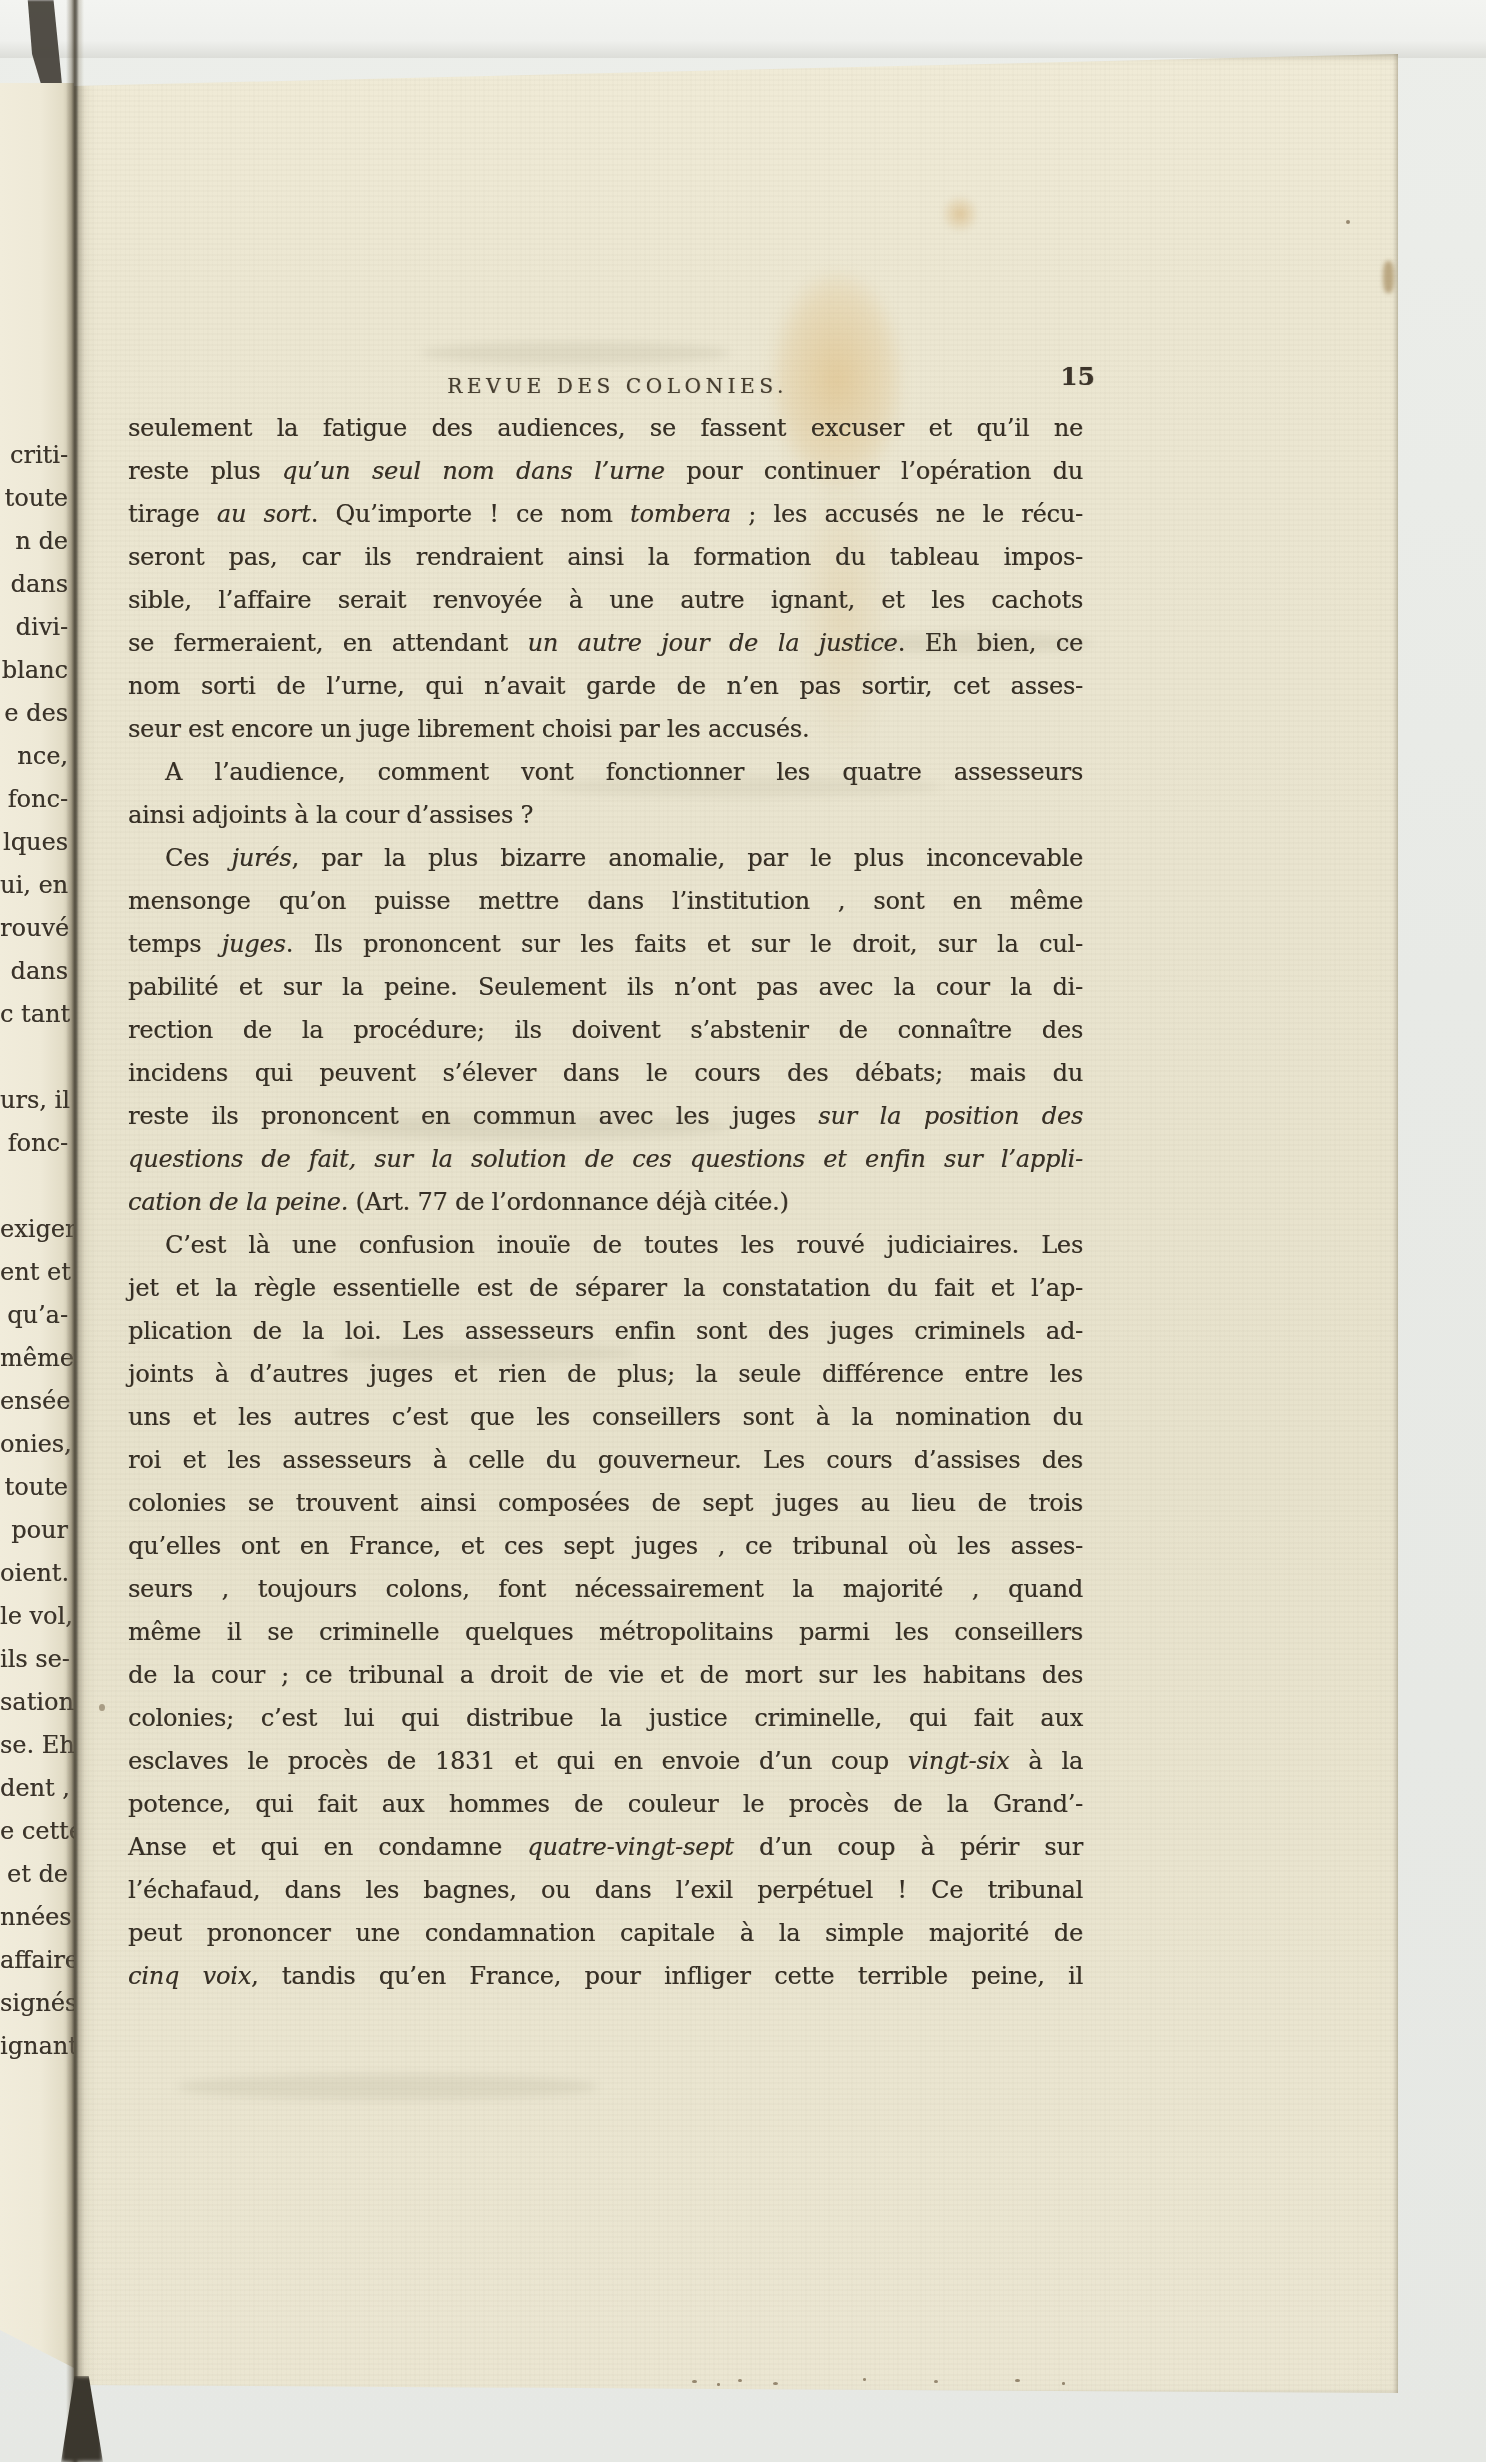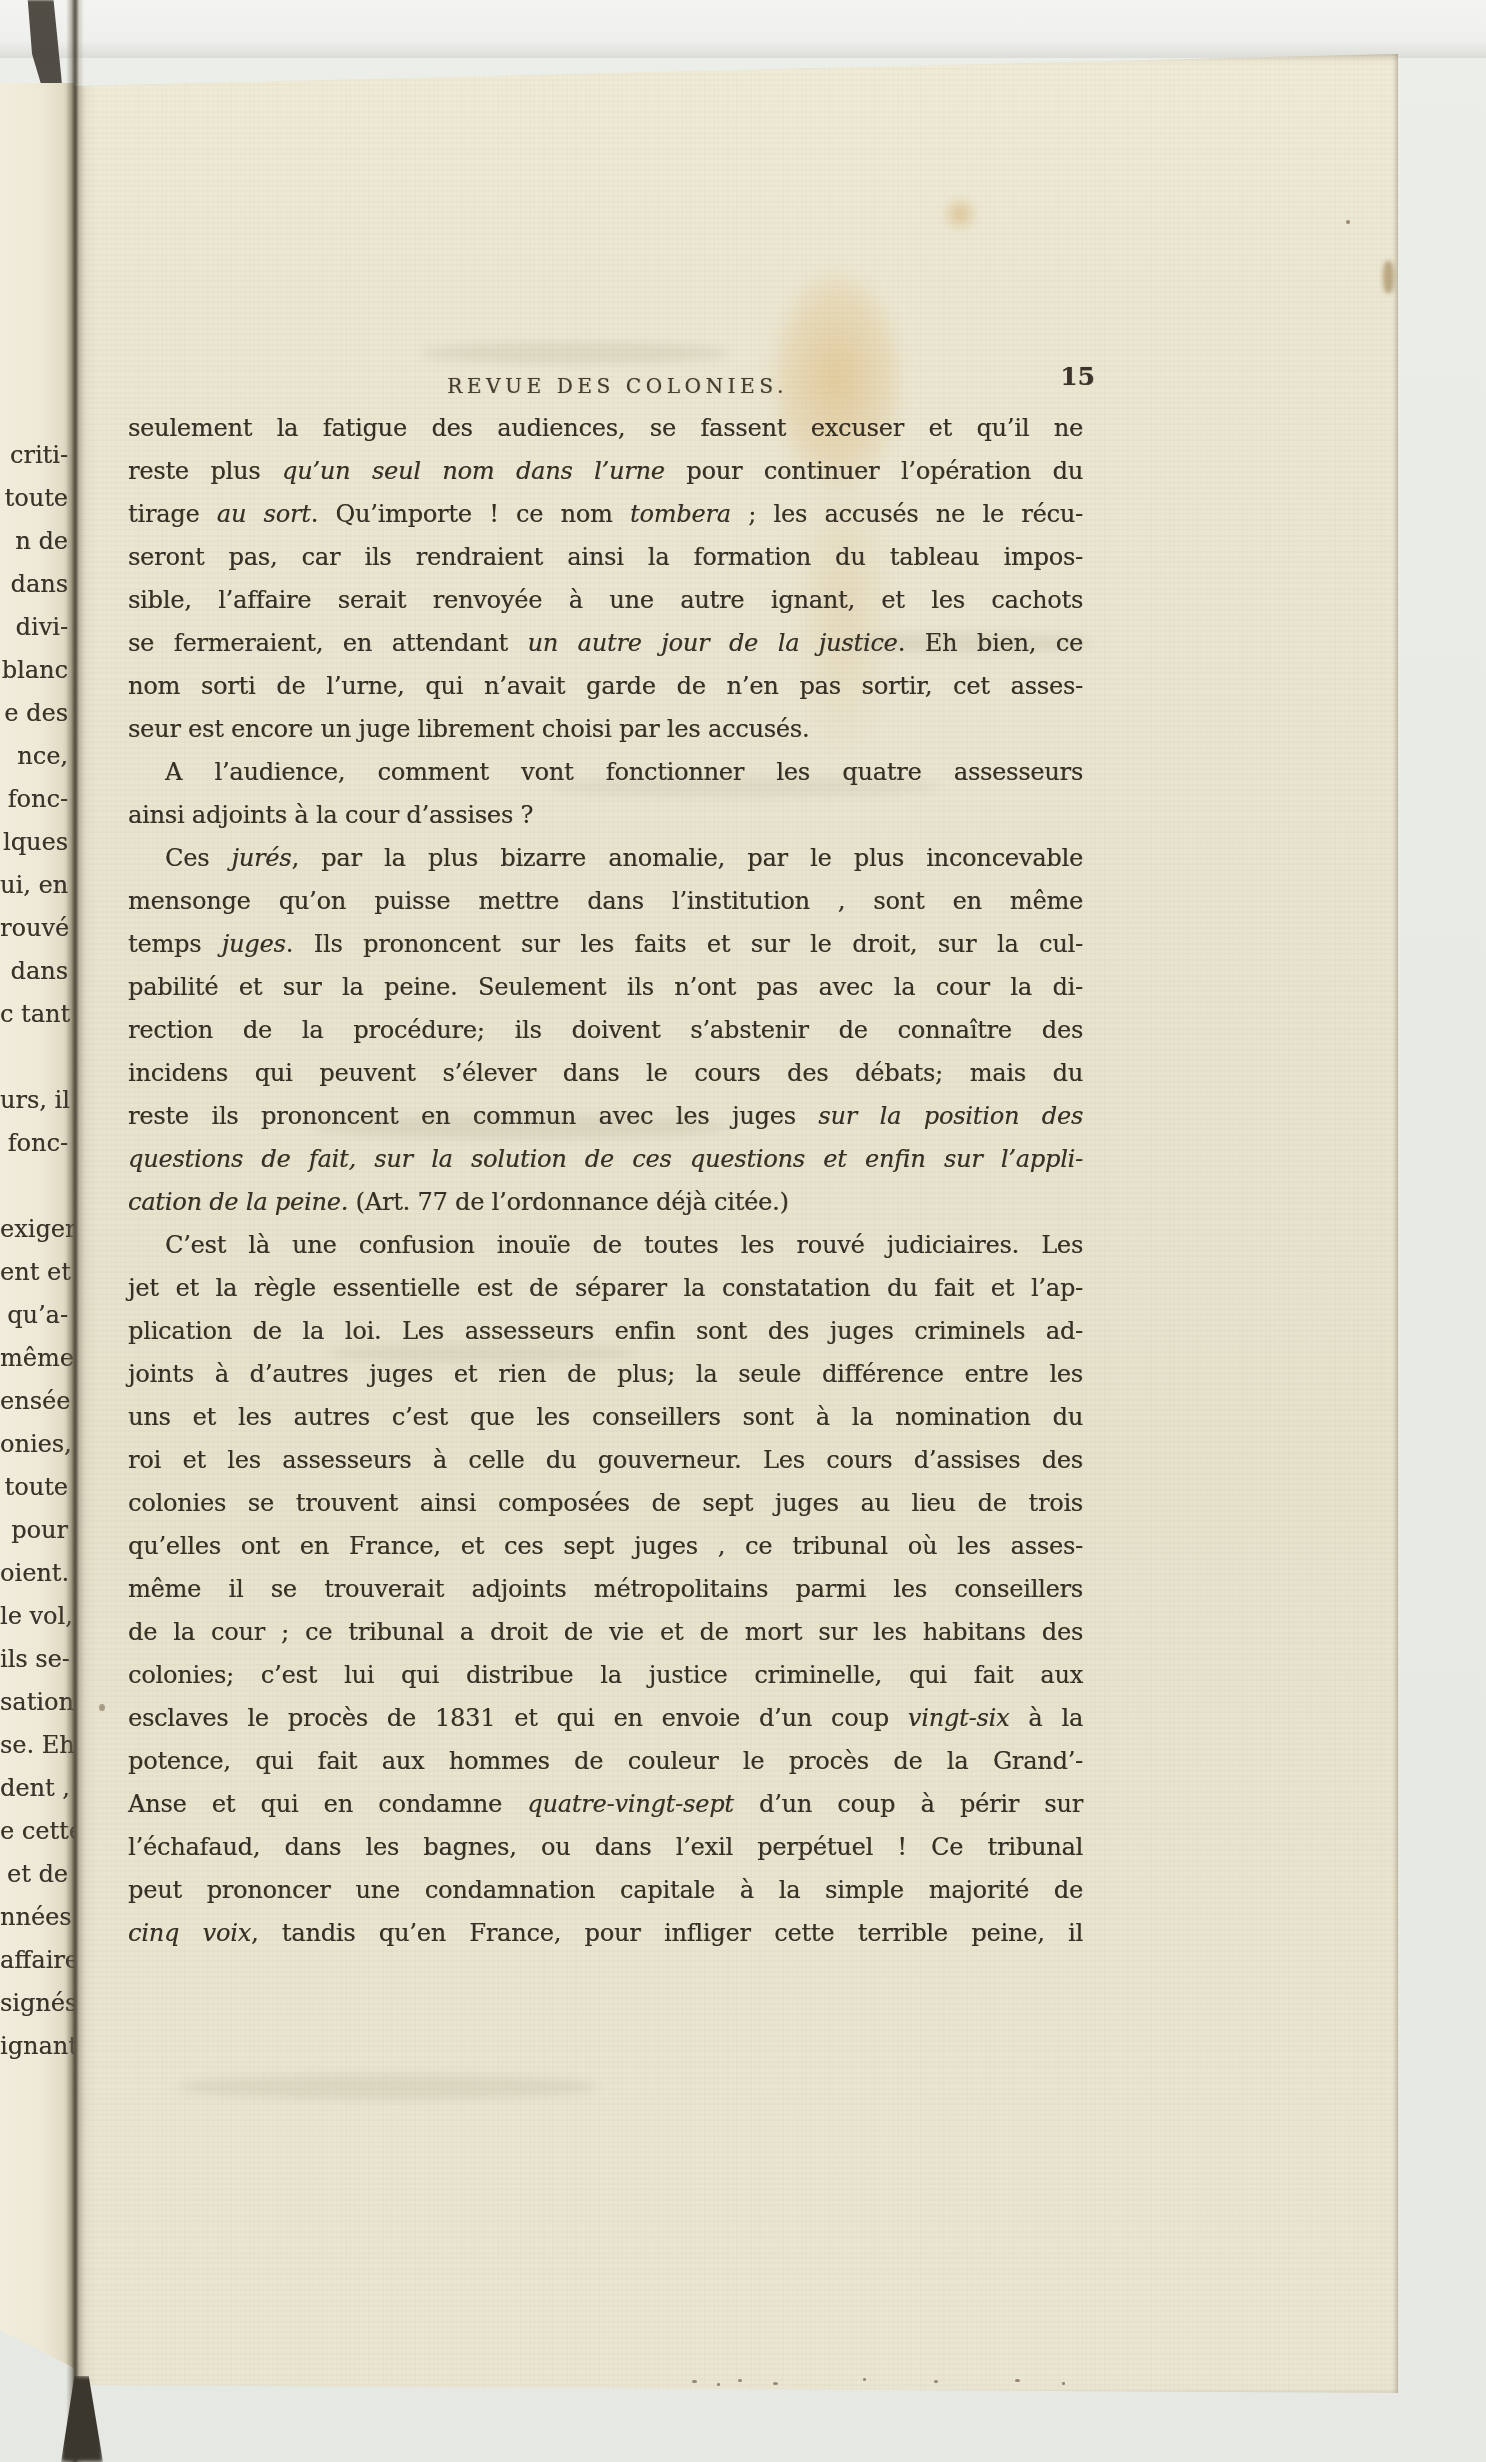--- a/index.html
+++ b/index.html
@@ -160,21 +160,22 @@
         <div class="line"><span class="it">questions de fait, sur la solution de ces questions et enfin sur l’appli-</span></div>
         <div class="line pend"><span class="it">cation de la peine.</span><span> (Art. 77 de l’ordonnance déjà citée.)</span></div>
         <div class="line indent"><span>C’est là une confusion inouïe de toutes les rouvé judiciaires. Les</span></div>
         <div class="line"><span>jet et la règle essentielle est de séparer la constatation du fait et l’ap-</span></div>
         <div class="line"><span>plication de la loi. Les assesseurs enfin sont des juges criminels ad-</span></div>
         <div class="line"><span>joints à d’autres juges et rien de plus; la seule différence entre les</span></div>
         <div class="line"><span>uns et les autres c’est que les conseillers sont à la nomination du</span></div>
         <div class="line"><span>roi et les assesseurs à celle du gouverneur. Les cours d’assises des</span></div>
         <div class="line"><span>colonies se trouvent ainsi composées de sept juges au lieu de trois</span></div>
         <div class="line"><span>qu’elles ont en France, et ces sept juges , ce tribunal où les asses-</span></div>
-        <div class="line"><span>même il se trouverait adjoints métropolitains parmi les conseillers</span></div>
+        <div class="line"><span>seurs , toujours colons, font nécessairement la majorité , quand</span></div>
+        <div class="line"><span>même il se criminelle quelques métropolitains parmi les conseillers</span></div>
         <div class="line"><span>de la cour ; ce tribunal a droit de vie et de mort sur les habitans des</span></div>
         <div class="line"><span>colonies; c’est lui qui distribue la justice criminelle, qui fait aux</span></div>
         <div class="line"><span>esclaves le procès de 1831 et qui en envoie d’un coup </span><span class="it">vingt-six</span><span> à la</span></div>
         <div class="line"><span>potence, qui fait aux hommes de couleur le procès de la Grand’-</span></div>
         <div class="line"><span>Anse et qui en condamne </span><span class="it">quatre-vingt-sept</span><span> d’un coup à périr sur</span></div>
         <div class="line"><span>l’échafaud, dans les bagnes, ou dans l’exil perpétuel ! Ce tribunal</span></div>
         <div class="line"><span>peut prononcer une condamnation capitale à la simple majorité de</span></div>
         <div class="line"><span class="it">cinq voix</span><span>, tandis qu’en France, pour infliger cette terrible peine, il</span></div>
       </div>
   </div>

